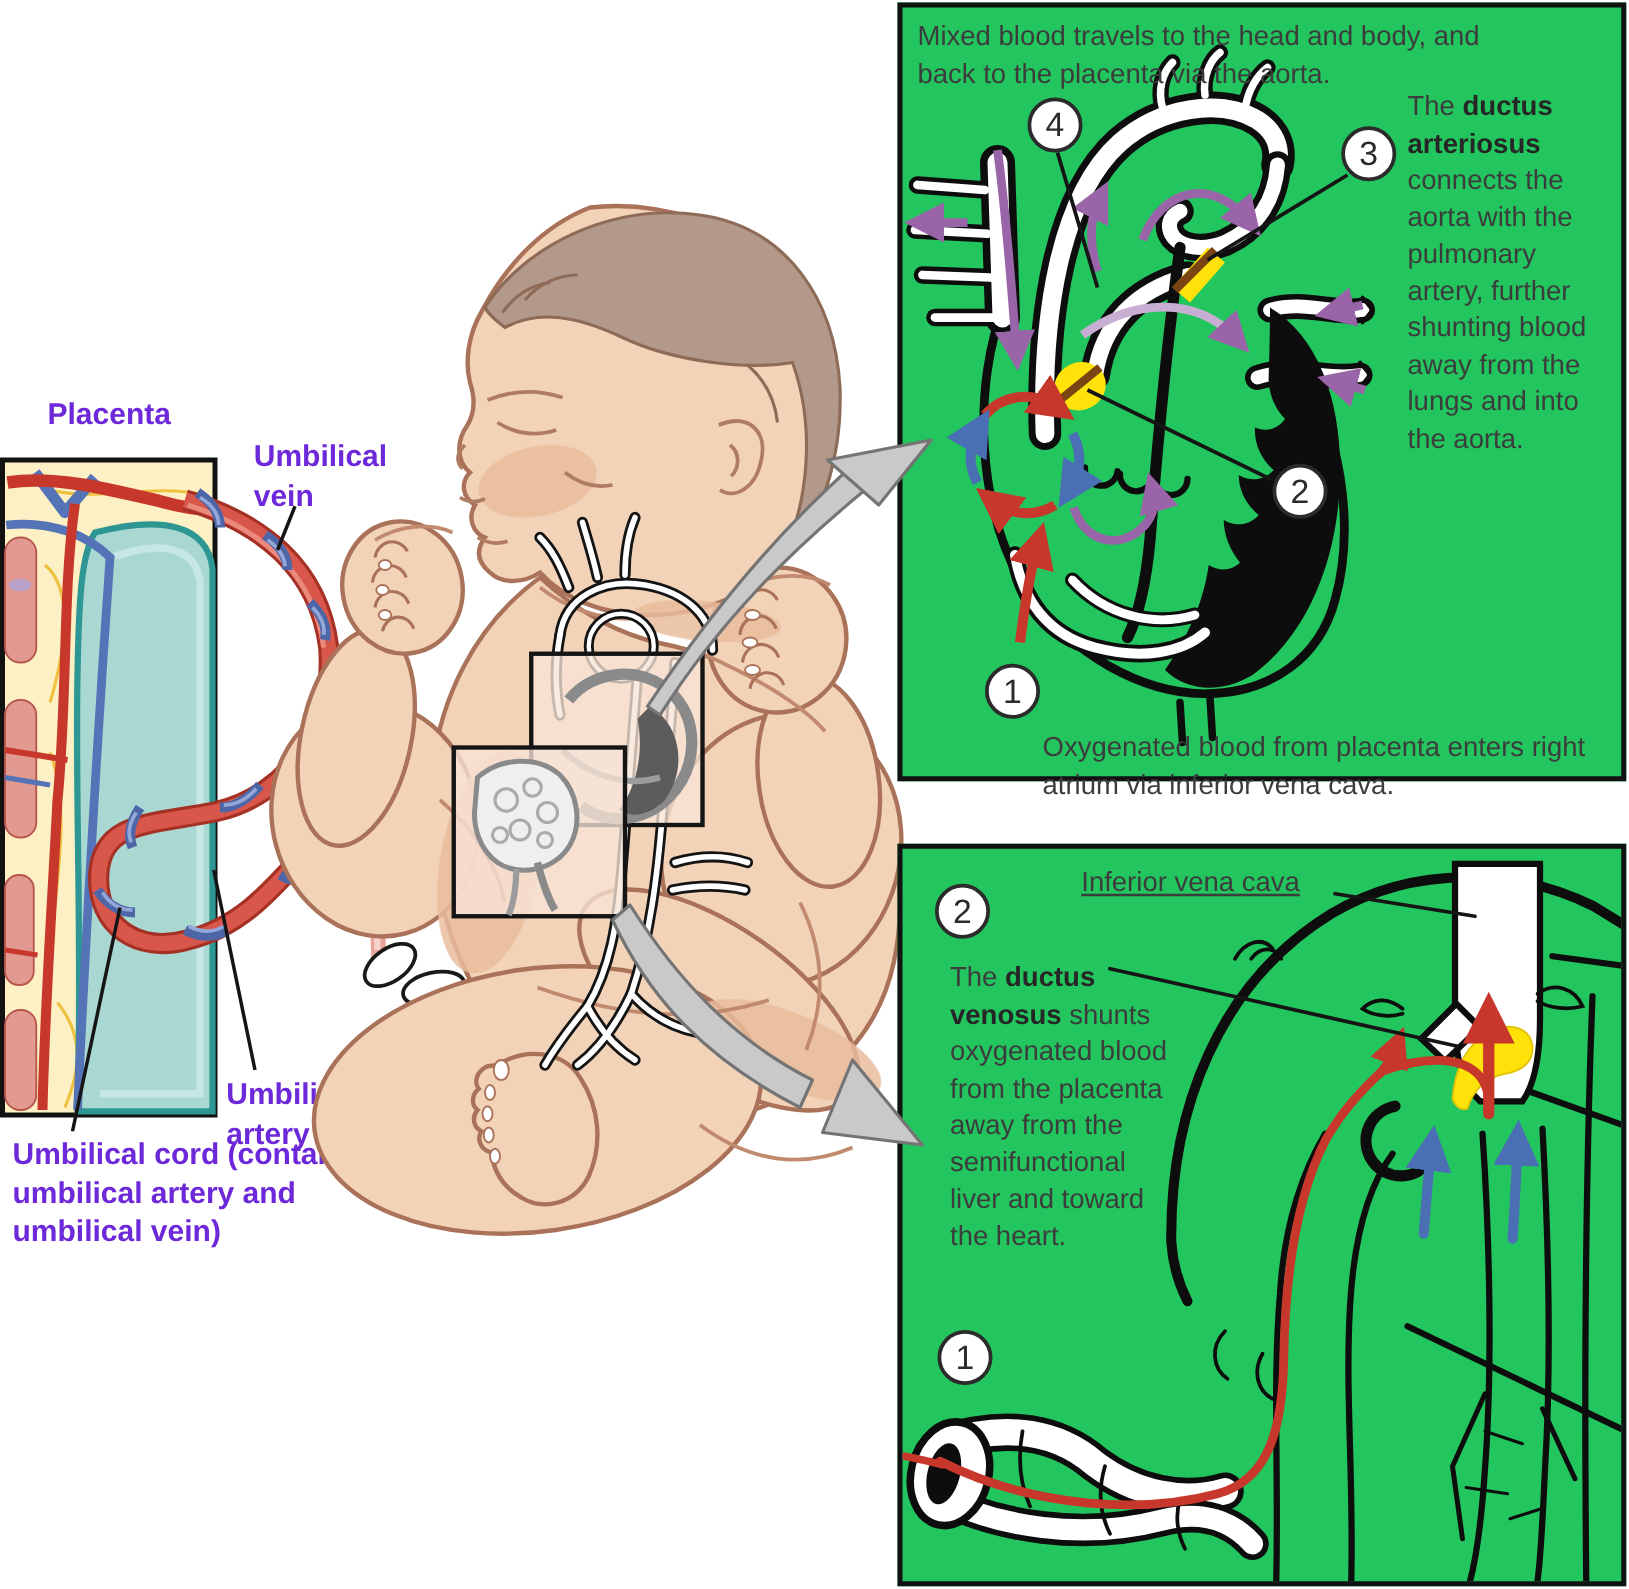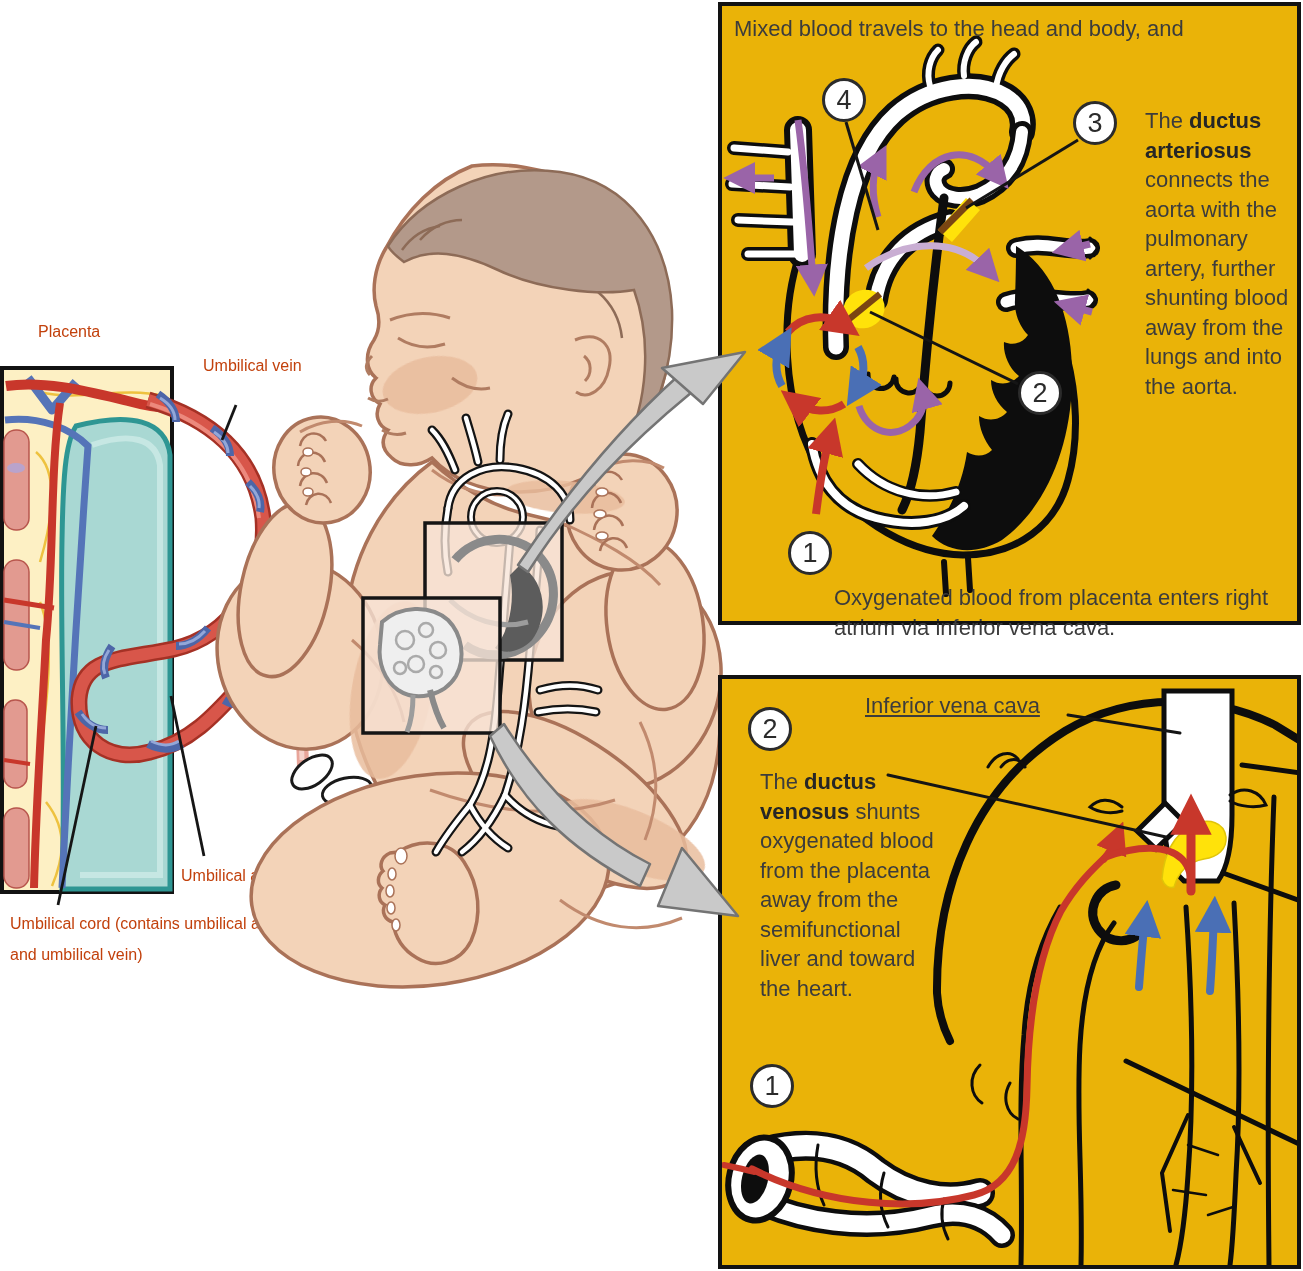--- a/index.html
+++ b/index.html
@@ -1,20 +1,20 @@
 <!DOCTYPE html>
 <html><head>
 <meta charset="utf-8">
 <style>
   html,body{margin:0;padding:0;background:#fff;}
   .canvas{position:relative;width:1303px;height:1271px;background:#fff;overflow:hidden;
           font-family:"Liberation Sans",sans-serif;color:#3a3a3a;}
   .abs{position:absolute;}
-  .label{position:absolute;font-size:16px;line-height:32px;color:#c2410c;}
-  .panel{position:absolute;background:#eab308;border:4px solid #121212;box-sizing:border-box;}
+  .label{position:absolute;font-size:24px;line-height:32px;color:#6d28d9;font-weight:bold;}
+  .panel{position:absolute;background:#22c55e;border:4px solid #121212;box-sizing:border-box;}
   .ptext{position:absolute;font-size:22px;line-height:29.5px;color:#3c3c3c;}
   .ptext b{color:#262626;}
   .numcircle{position:absolute;width:44px;height:44px;border:3px solid #2b2b2b;border-radius:50%;
              background:#fff;box-sizing:border-box;display:flex;align-items:center;justify-content:center;
              font-size:27px;color:#2b2b2b;z-index:4;}
   svg{display:block;}
   .nowrap{white-space:nowrap;text-decoration:underline;}
 </style>
 </head>
 <body>
@@ -353,36 +353,37 @@
 
       <g stroke="#151515" stroke-width="3">
         <line x1="128" y1="120" x2="160" y2="228"></line>
         <line x1="360" y1="138" x2="248" y2="206"></line>
         <line x1="300" y1="382" x2="152" y2="310"></line>
       </g>
     </svg>
 
     <div class="ptext" style="left:12px;top:8px;width:540px;">
       <div>Mixed blood travels to the head and body, and</div>
+      <div>back to the placenta via the aorta.</div>
     </div>
 
     <div class="numcircle" style="left:100px;top:72px;">
       <span>4</span>
       </div>
     <div class="numcircle" style="left:351px;top:95px;">
       <span>3</span>
       </div>
     <div class="numcircle" style="left:296px;top:365px;">
       <span>2</span>
       </div>
     <div class="numcircle" style="left:66px;top:525px;">
       <span>1</span>
       </div>
 
-    <div class="ptext" style="left:423px;top:64px;width:158px;margin-top:36px;">
+    <div class="ptext" style="left:404px;top:64px;width:158px;">
       <span>The </span><b>ductus arteriosus</b><span> connects the aorta with the pulmonary artery, further shunting blood away from the lungs and into the aorta.</span>
     </div>
     <div class="ptext" style="left:112px;top:548px;width:450px;margin-top:29px;">Oxygenated blood from placenta enters right atrium via inferior vena cava.</div>
   </div>
 
   <div class="panel" style="left:718px;top:675px;width:583px;height:594px;z-index:2">
     <svg class="abs" style="left:0;top:0" width="575" height="586" viewBox="4 4 575 586">
       <defs>
         <marker id="mr3" markerWidth="4.6" markerHeight="4.6" refX="2.2" refY="2.3" orient="auto" markerUnits="strokeWidth">
           <path d="M0,0 L4.6,2.3 L0,4.6 z" fill="#c8372b"></path>

